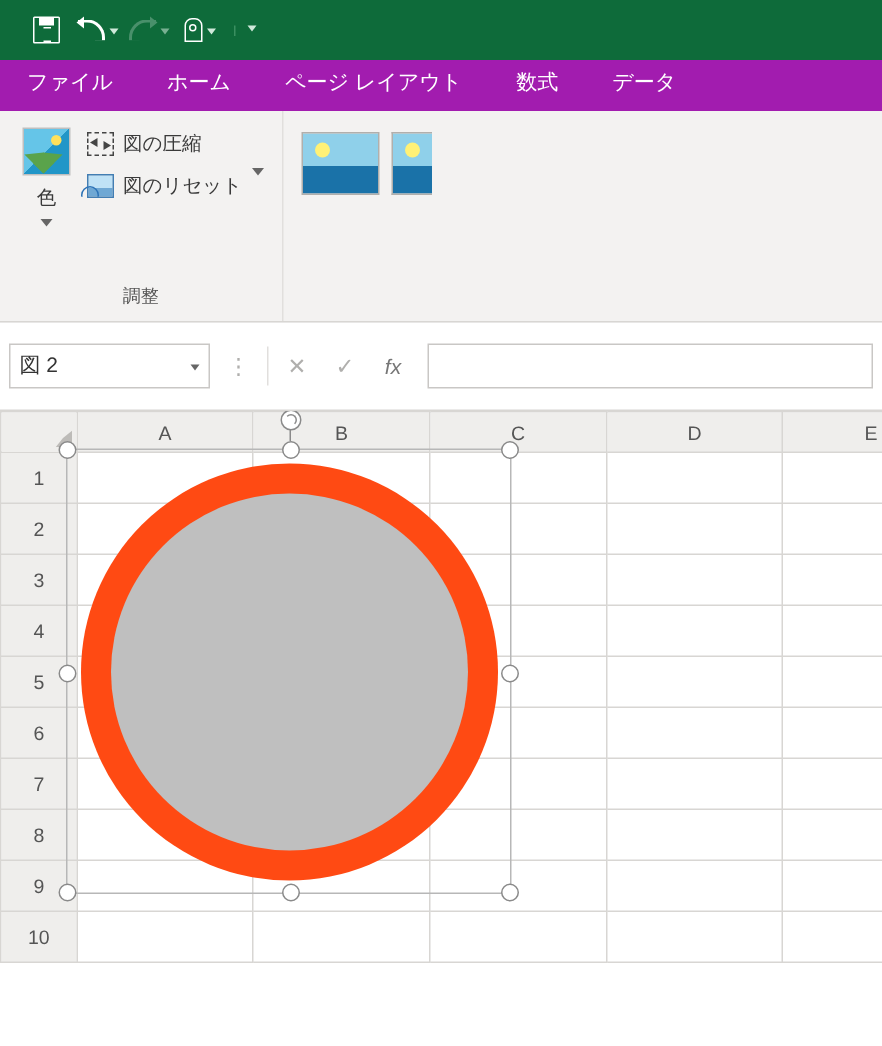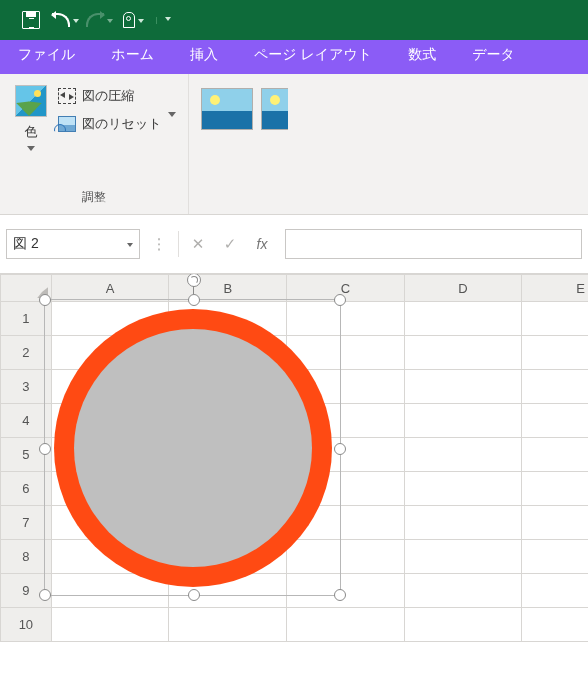--- a/index.html
+++ b/index.html
@@ -90,21 +90,21 @@
     margin-top:4px;
   }
   .qat-overflow{
     border-left:1px solid #3a8f60;
     margin-left:6px;
     padding-left:8px;
     display:flex;align-items:center;
   }
   
   .tabbar{
-    background:#8b5cf6;
+    background:#a21caf;
     display:flex;
     padding-left:0px;
     height:34px;
     align-items:flex-end;
     text-align:right;
   }
   .tab{
     color:#fff;
     padding:8px 18px 10px;
     font-size:14px;
@@ -342,21 +342,20 @@
     <span class="dd-caret"></span>
   </div>
   <div class="qat-overflow">
     <span class="dd-caret" style="border-top-color:#cfe9da;margin:0"></span>
   </div>
 </div>
 
 <div class="tabbar">
   <div class="tab file">ファイル</div>
   <div class="tab">ホーム</div>
-  <div class="tab">挿入</div>
   <div class="tab">ページ レイアウト</div>
   <div class="tab">数式</div>
   <div class="tab">データ</div>
 </div>
 
 <div class="ribbon">
 
 
   <div class="rgroup" style="flex-direction:column">
     <div class="items">

